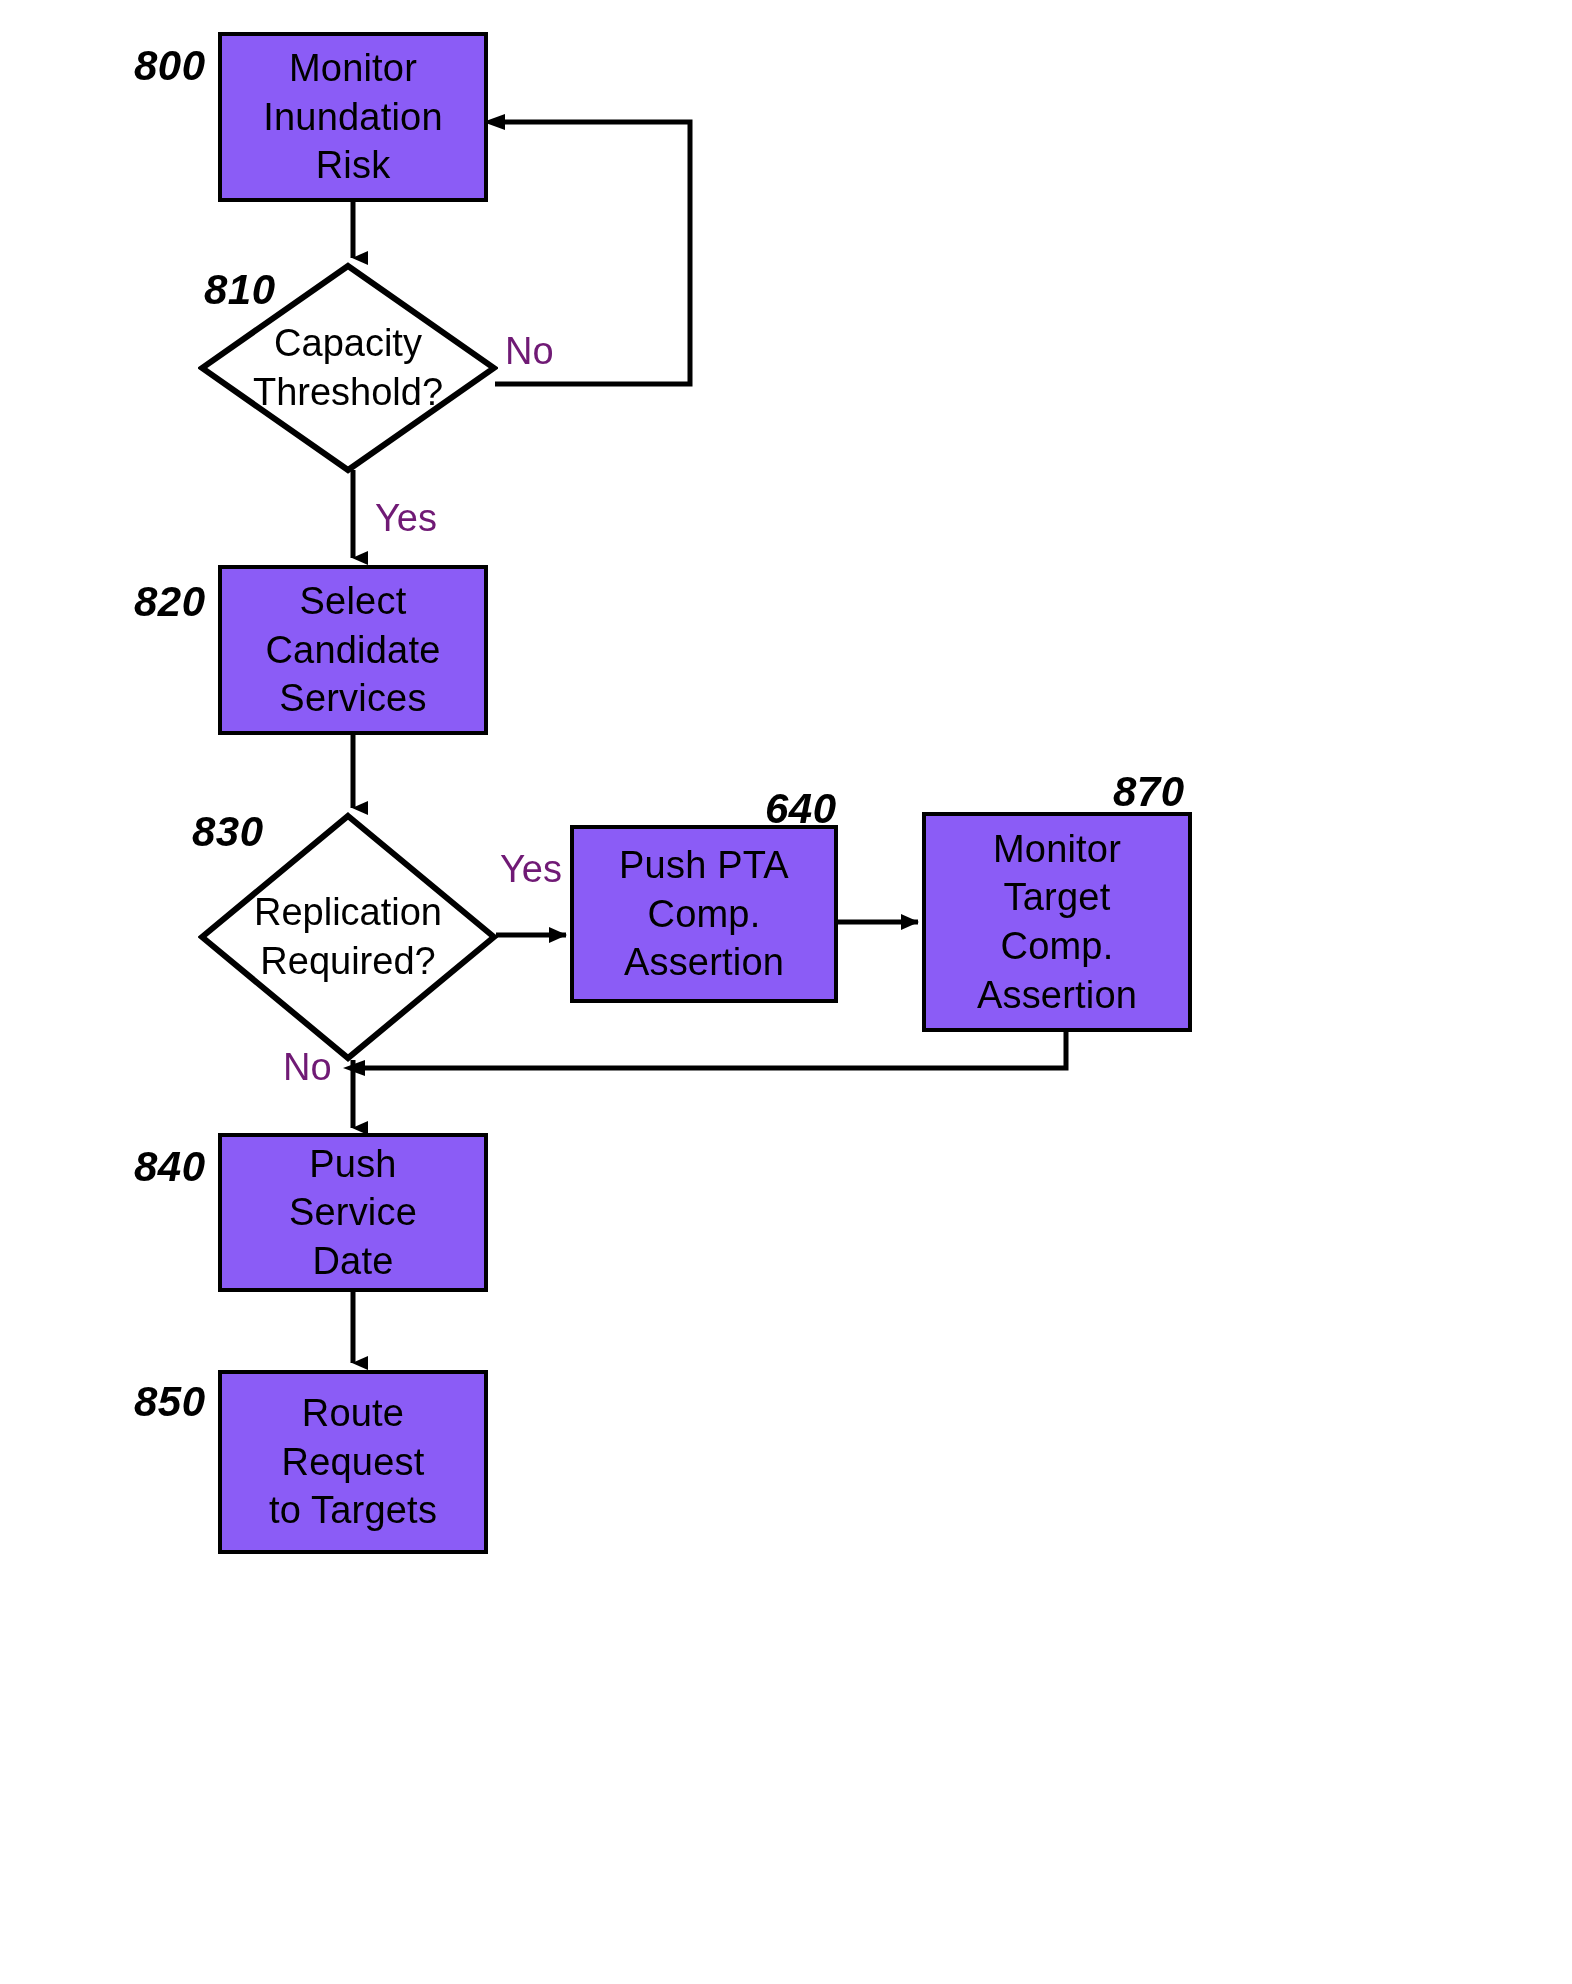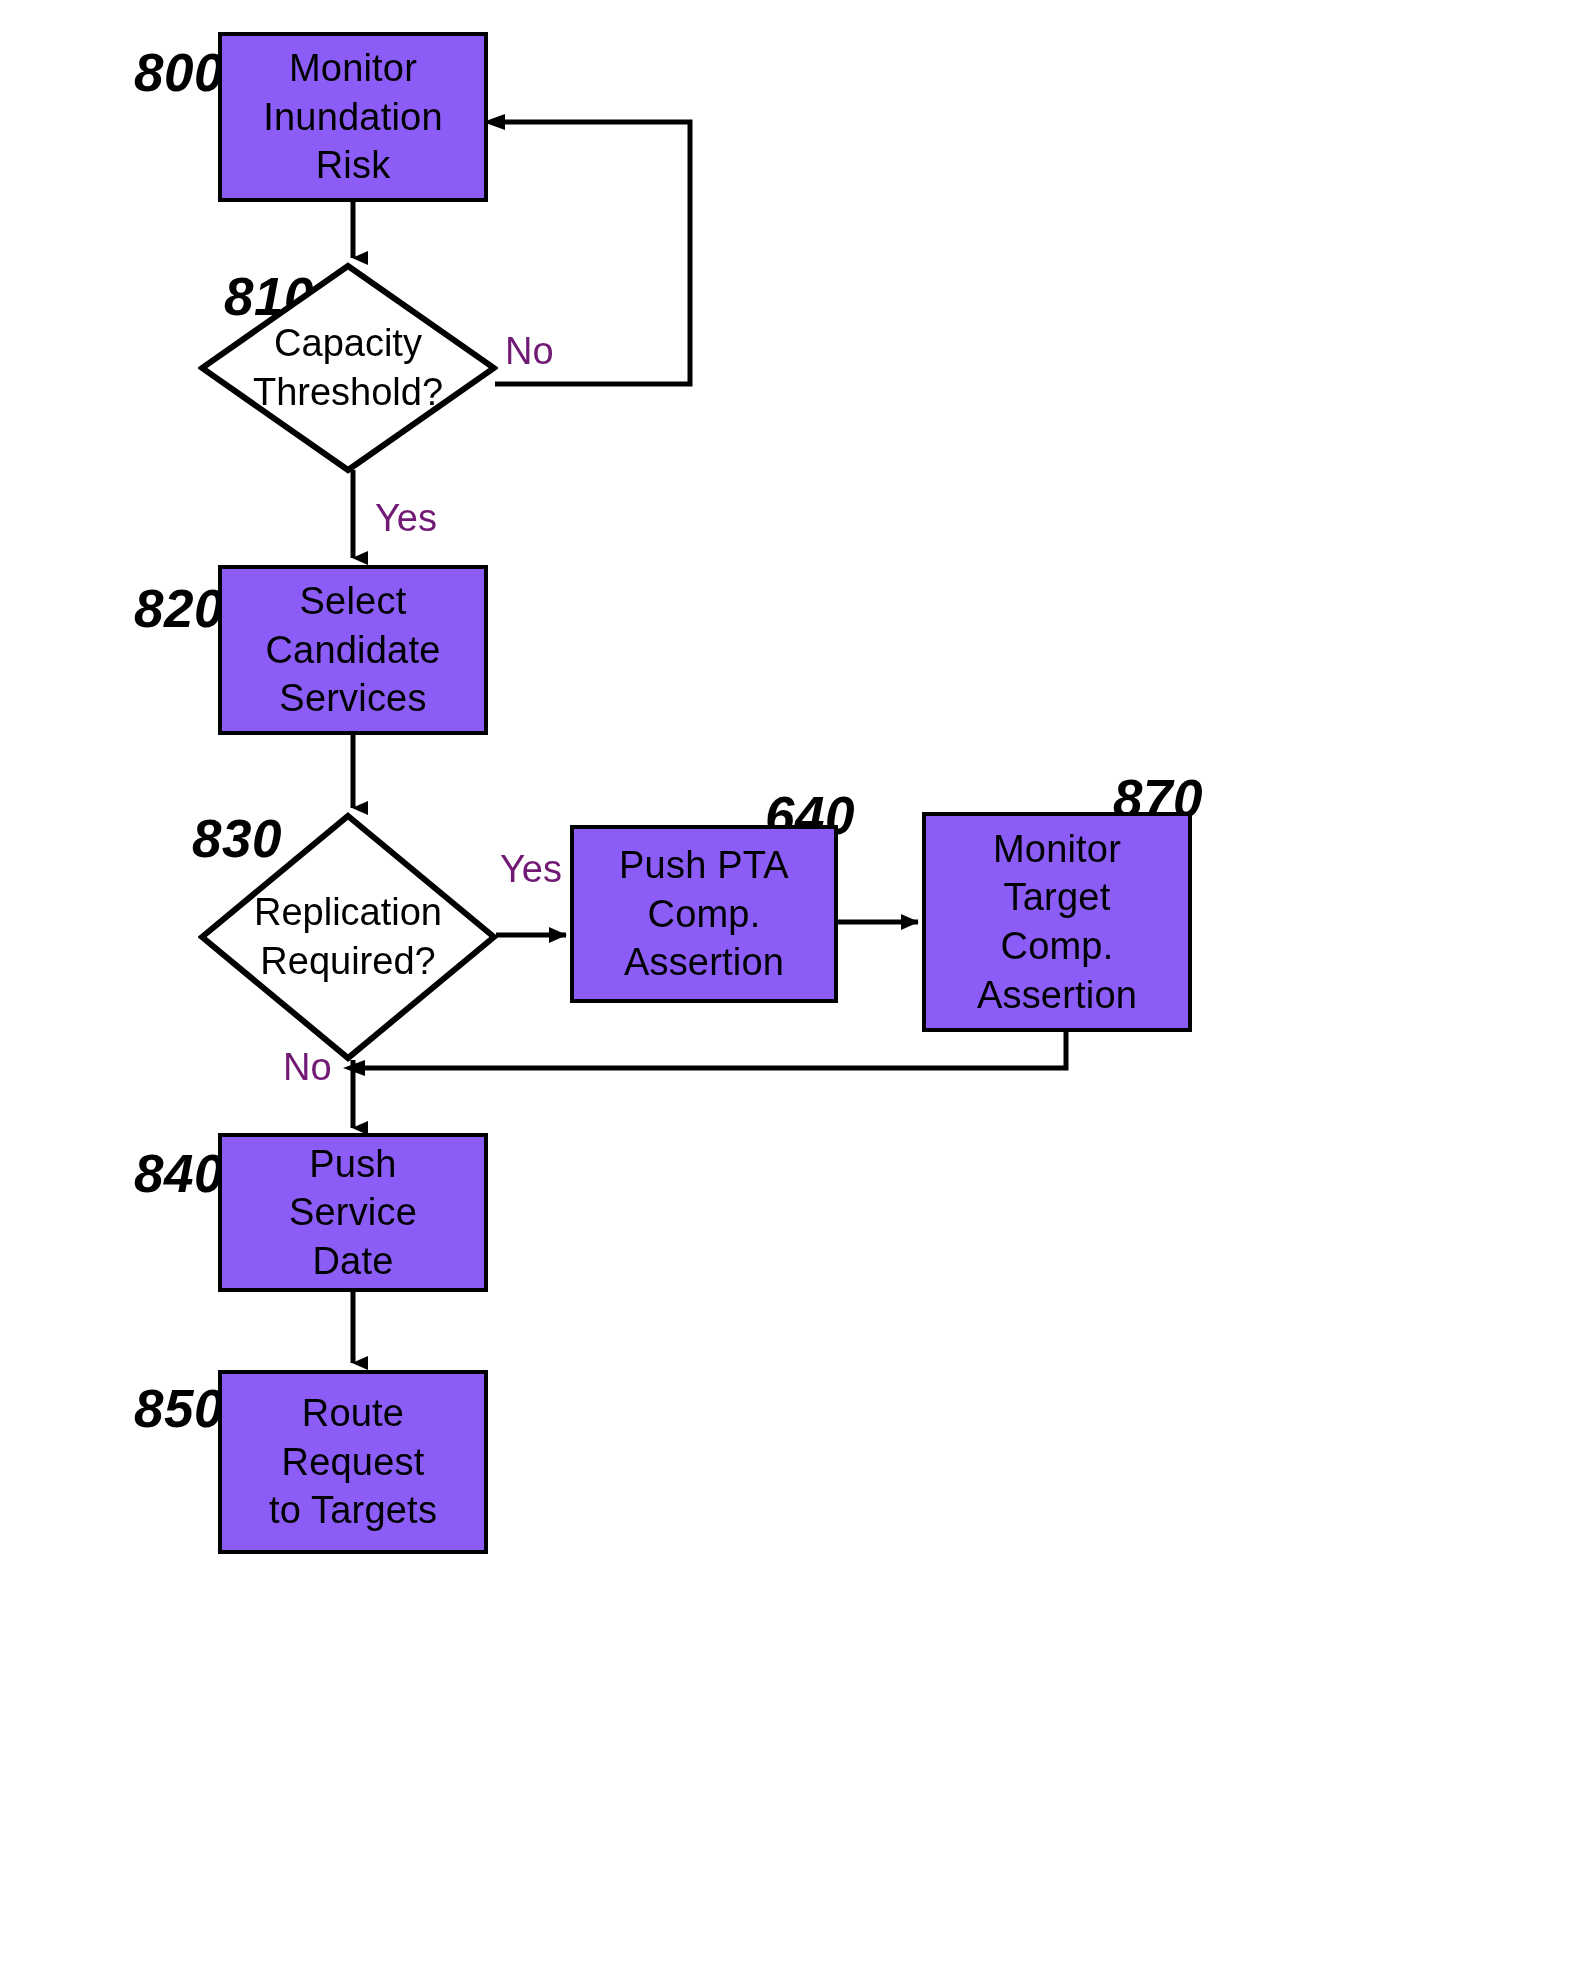--- a/index.html
+++ b/index.html
@@ -72,21 +72,21 @@
   .node-diamond .dia-text .line {
     display: block;
     white-space: nowrap;
   }
   
   .ref-num {
     position: absolute;
     font-family: "Liberation Sans", "DejaVu Sans", sans-serif;
     font-weight: bold;
     font-style: italic;
-    font-size: 53px;
+    font-size: 42px;
     color: #000000;
     white-space: nowrap;
     letter-spacing: 0.5px;
   }
   
   .edge-label {
     position: absolute;
     font-size: 38px;
     color: #701a75;
     white-space: nowrap;
@@ -136,21 +136,21 @@
     </g>
   </svg>
 
   <div class="ref-num" style="left:134px; top:42px;">800</div>
   <div class="node-box" style="left:218px; top:32px; width:270px; height:170px;">
     <span class="line">Monitor</span>
     <span class="line">Inundation</span>
     <span class="line">Risk</span>
   </div>
 
-  <div class="ref-num" style="left:224px; top:266px;">810</div>
+  <div class="ref-num" style="left:204px; top:266px;">810</div>
   <div class="node-diamond" style="left:198px; top:262px; width:300px; height:212px;">
     <svg width="300" height="212" viewBox="0 0 300 212" xmlns="http://www.w3.org/2000/svg">
       <polygon points="150,4 296,106 150,208 4,106" fill="#ffffff" stroke="#000000" stroke-width="6"></polygon>
     </svg>
     <div class="dia-text">
       <span class="line">Capacity</span>
       <span class="line">Threshold?</span>
     </div>
   </div>
   <div class="edge-label" style="left:505px; top:330px;">No</div>

